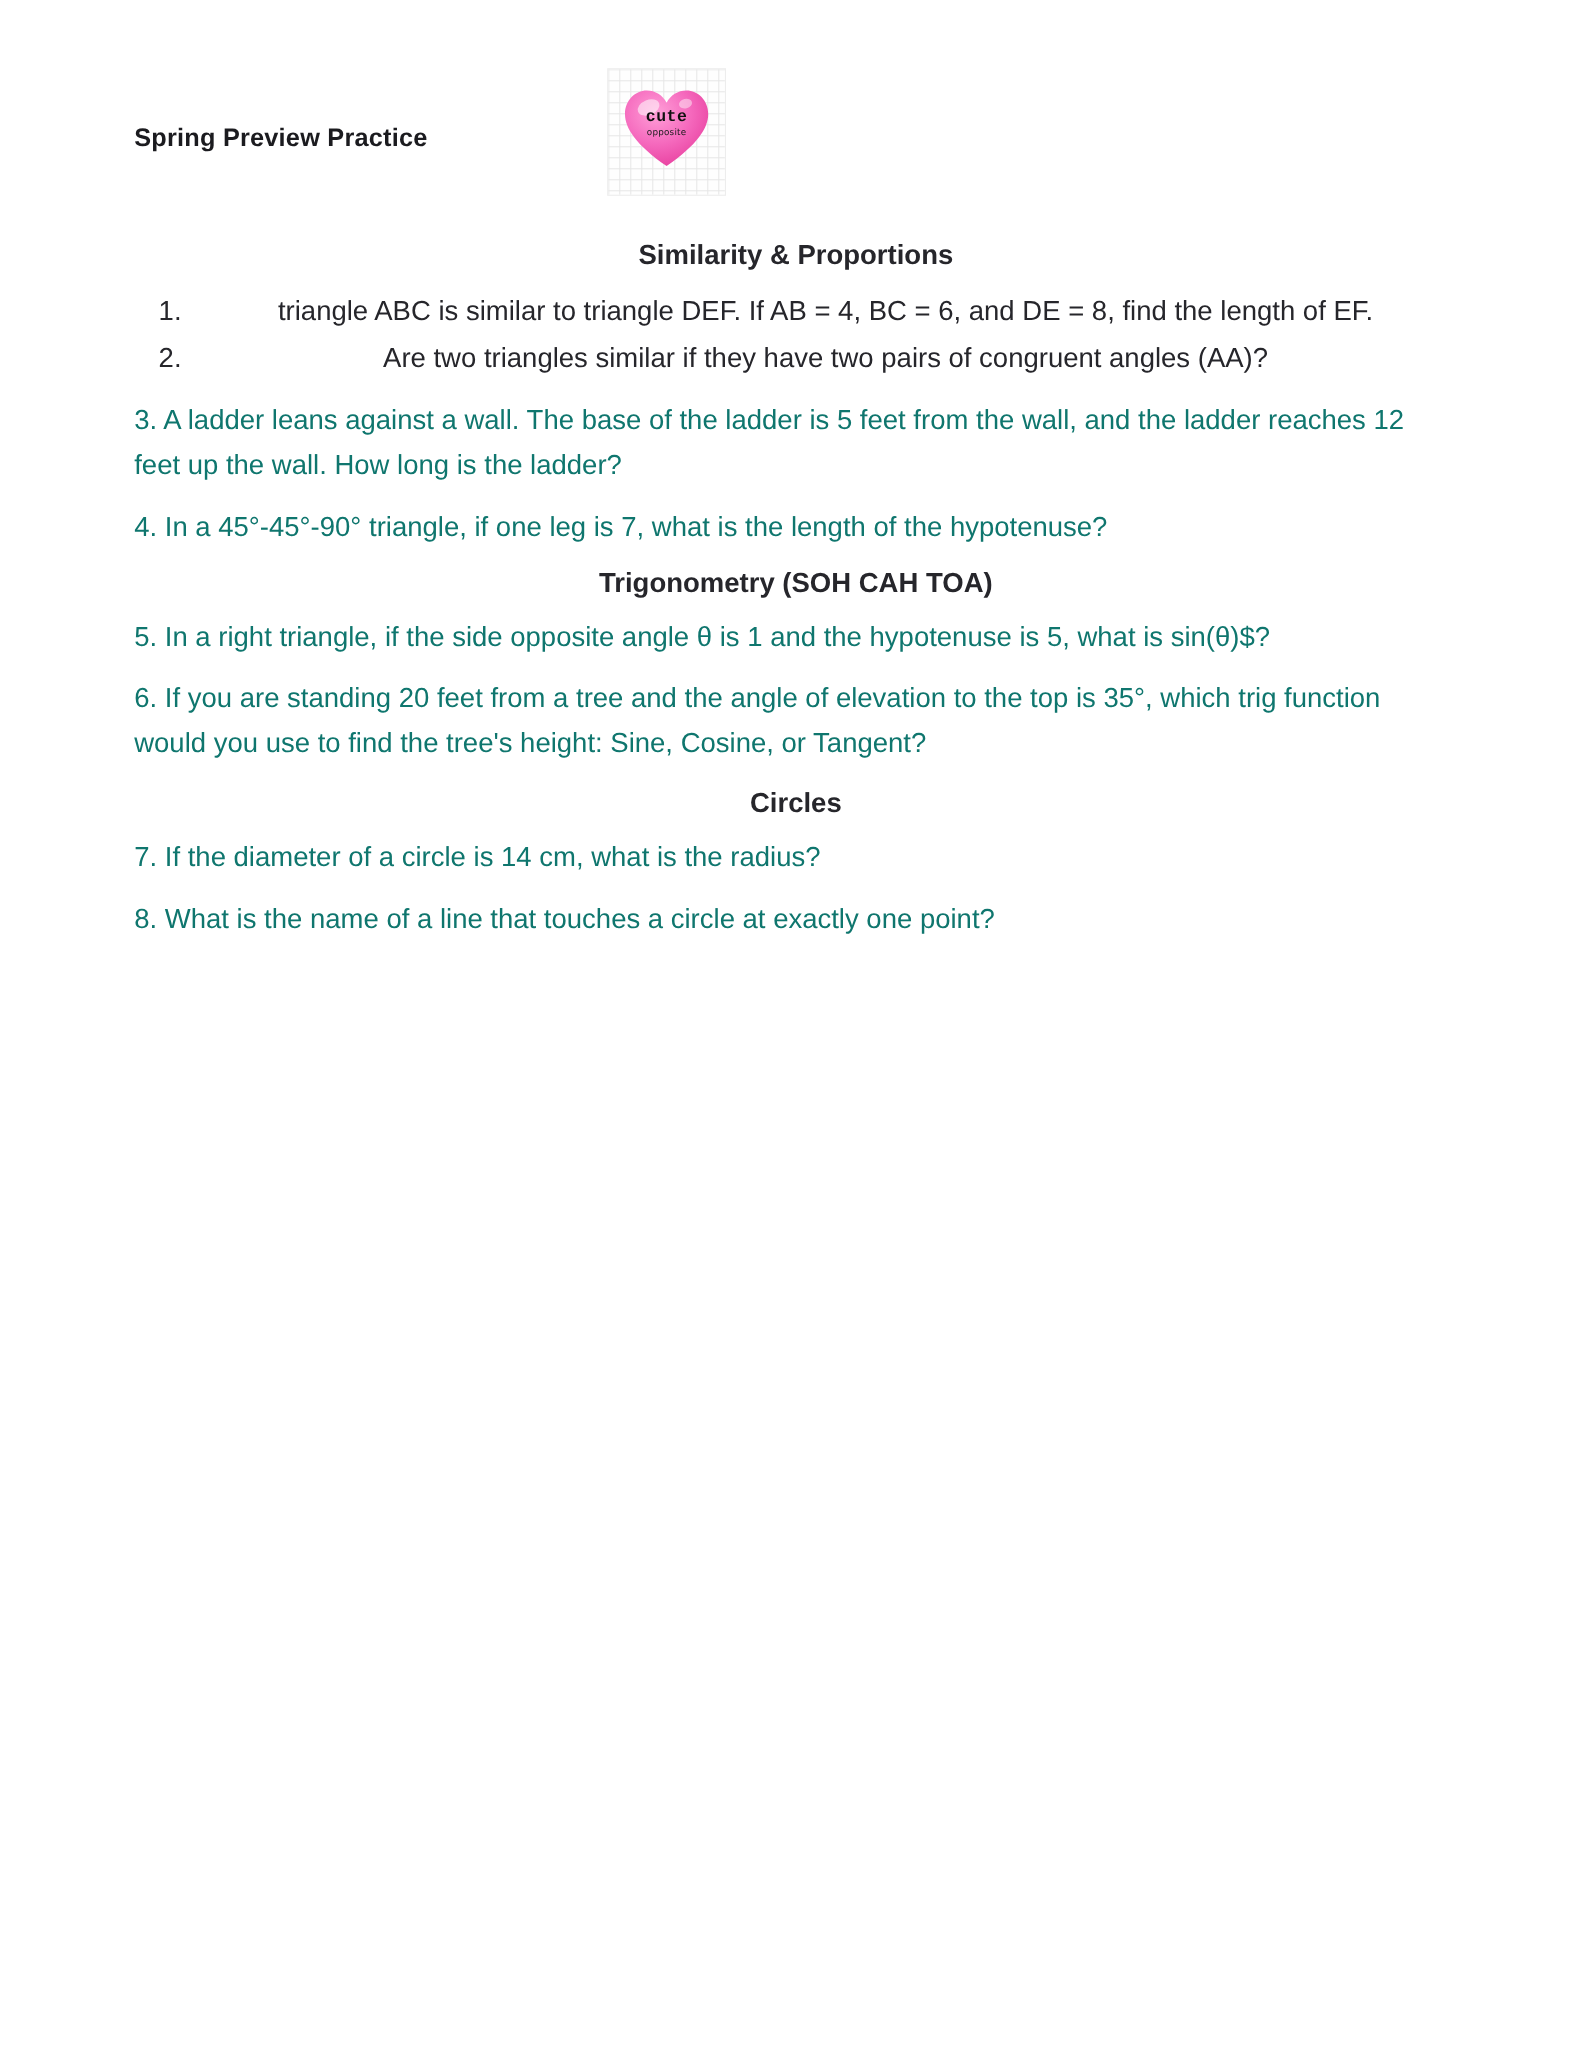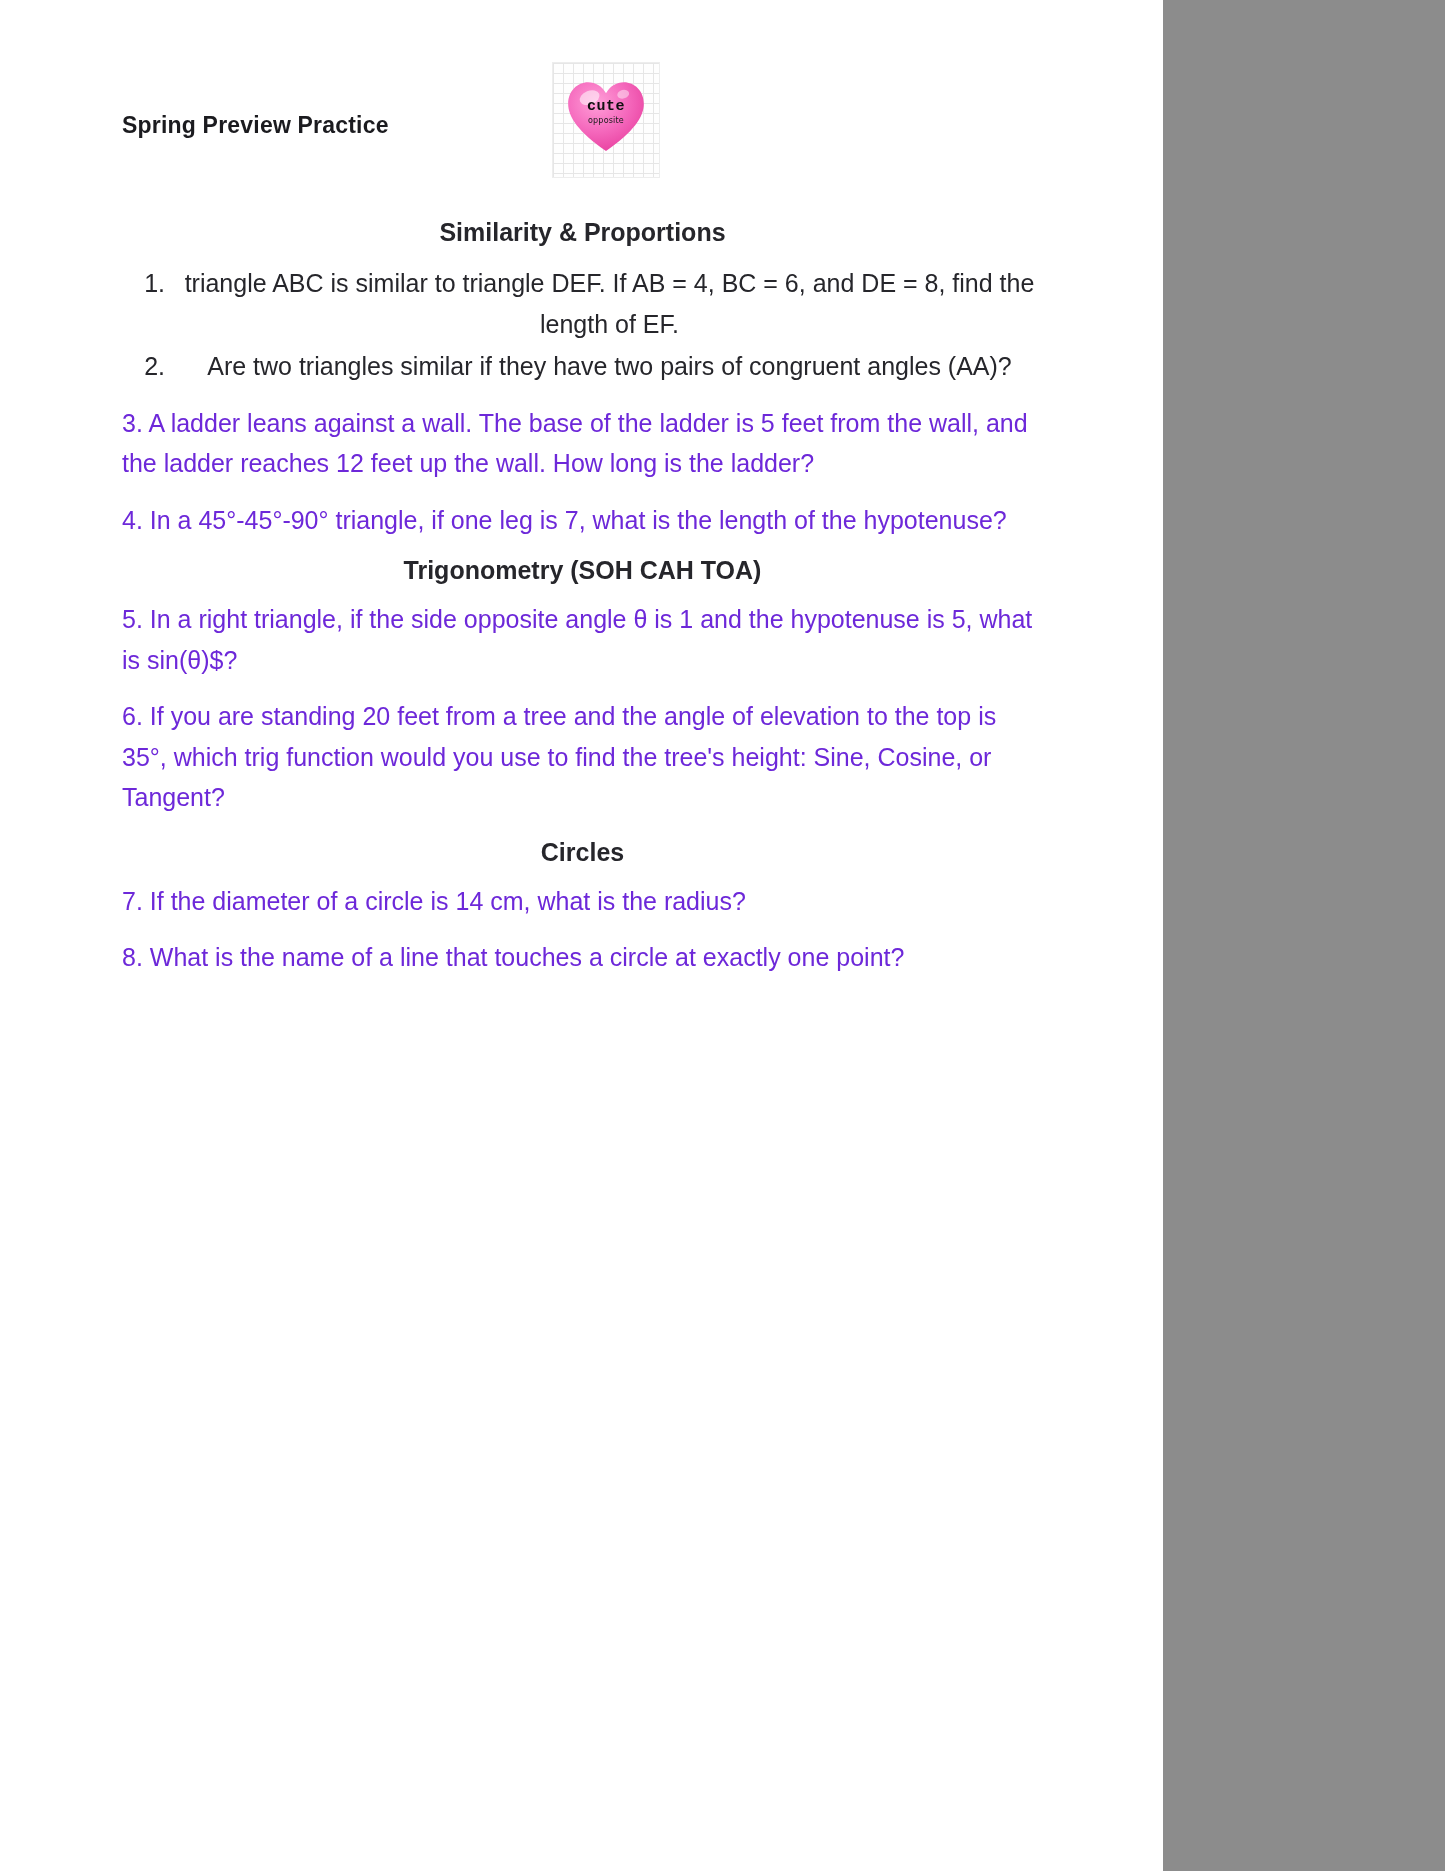--- a/index.html
+++ b/index.html
@@ -5,21 +5,21 @@
   html, body {
     margin: 0;
     padding: 0;
     background: #8c8c8c;
   }
   body {
     font-family: "Liberation Sans", sans-serif;
   }
   .page {
     position: relative;
-    width: 1163px;
+    width: 1445px;
     height: 1871px;
     background: #ffffff;
     box-sizing: border-box;
     overflow: hidden;
   }
   .header {
     position: relative;
     height: 200px;
   }
   .doc-title {
@@ -104,21 +104,21 @@
   }
   ol.numbered li {
     font-size: 25px;
     color: #26262b;
     line-height: 1.62;
     margin-bottom: 2px;
     padding-left: 4px;
   }
   p.q {
     font-size: 25px;
-    color: #6d28d9;
+    color: #0f766e;
     line-height: 1.62;
     margin: 16px 0 0 0;
   }
   .sec-right + p.q { margin-top: 20px; }
 </style>
 </head>
 <body>
 
 <div class="page">
 

